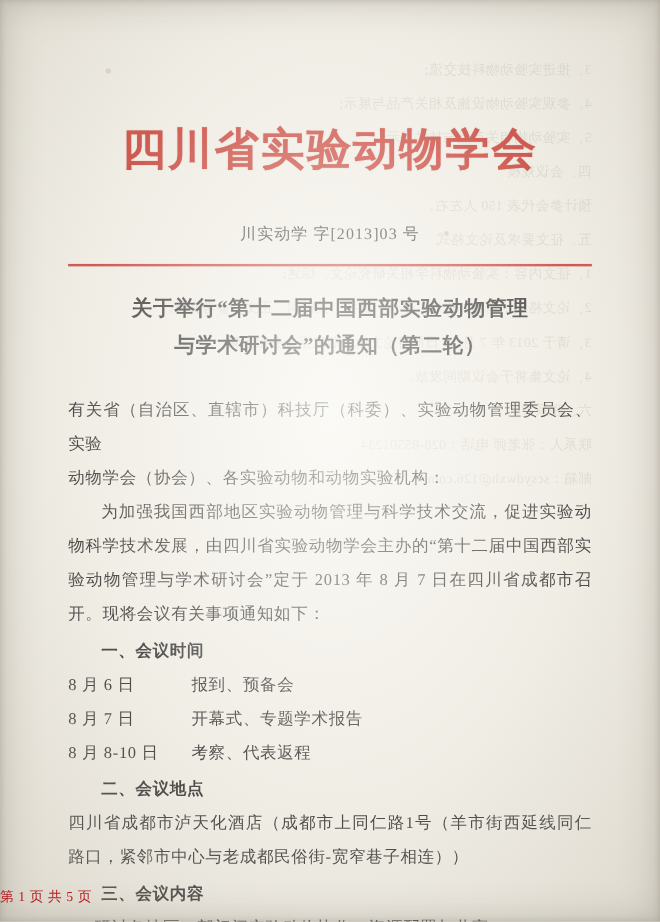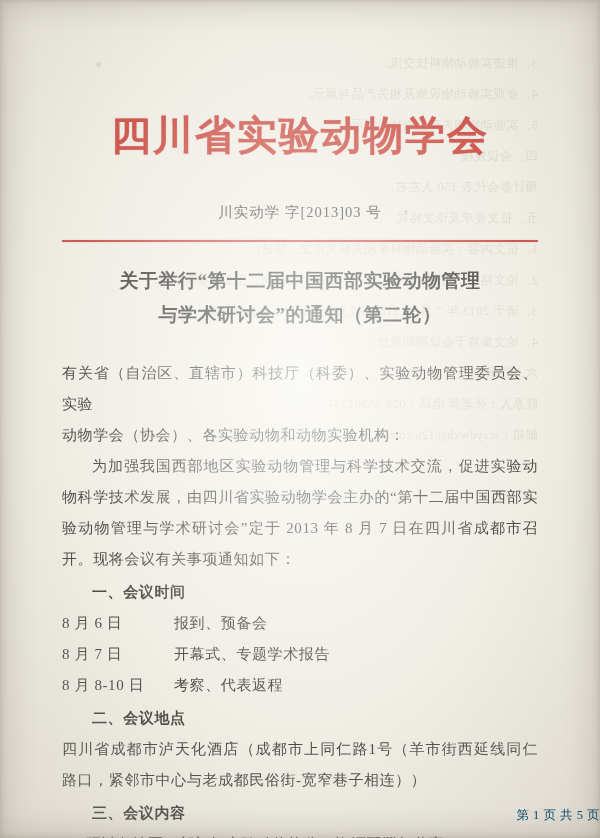--- a/index.html
+++ b/index.html
@@ -125,23 +125,23 @@
     width: 112px;
     flex: 0 0 112px;
   }
   .sched-item { flex: 1 1 auto; }
 
   .footer {
     position: absolute;
     bottom: 14px;
     left: 0;
     width: 600px;
-    text-align: right;
+    text-align: left;
     font-size: 12.5px;
-    color: #0c4a6e;
+    color: #b91c1c;
     z-index: 5;
     letter-spacing: 0.5px;
   }
   .spot {
     position: absolute;
     border-radius: 50%;
     background: rgba(150,140,120,0.20);
     z-index: 3;
     pointer-events: none;
   }

